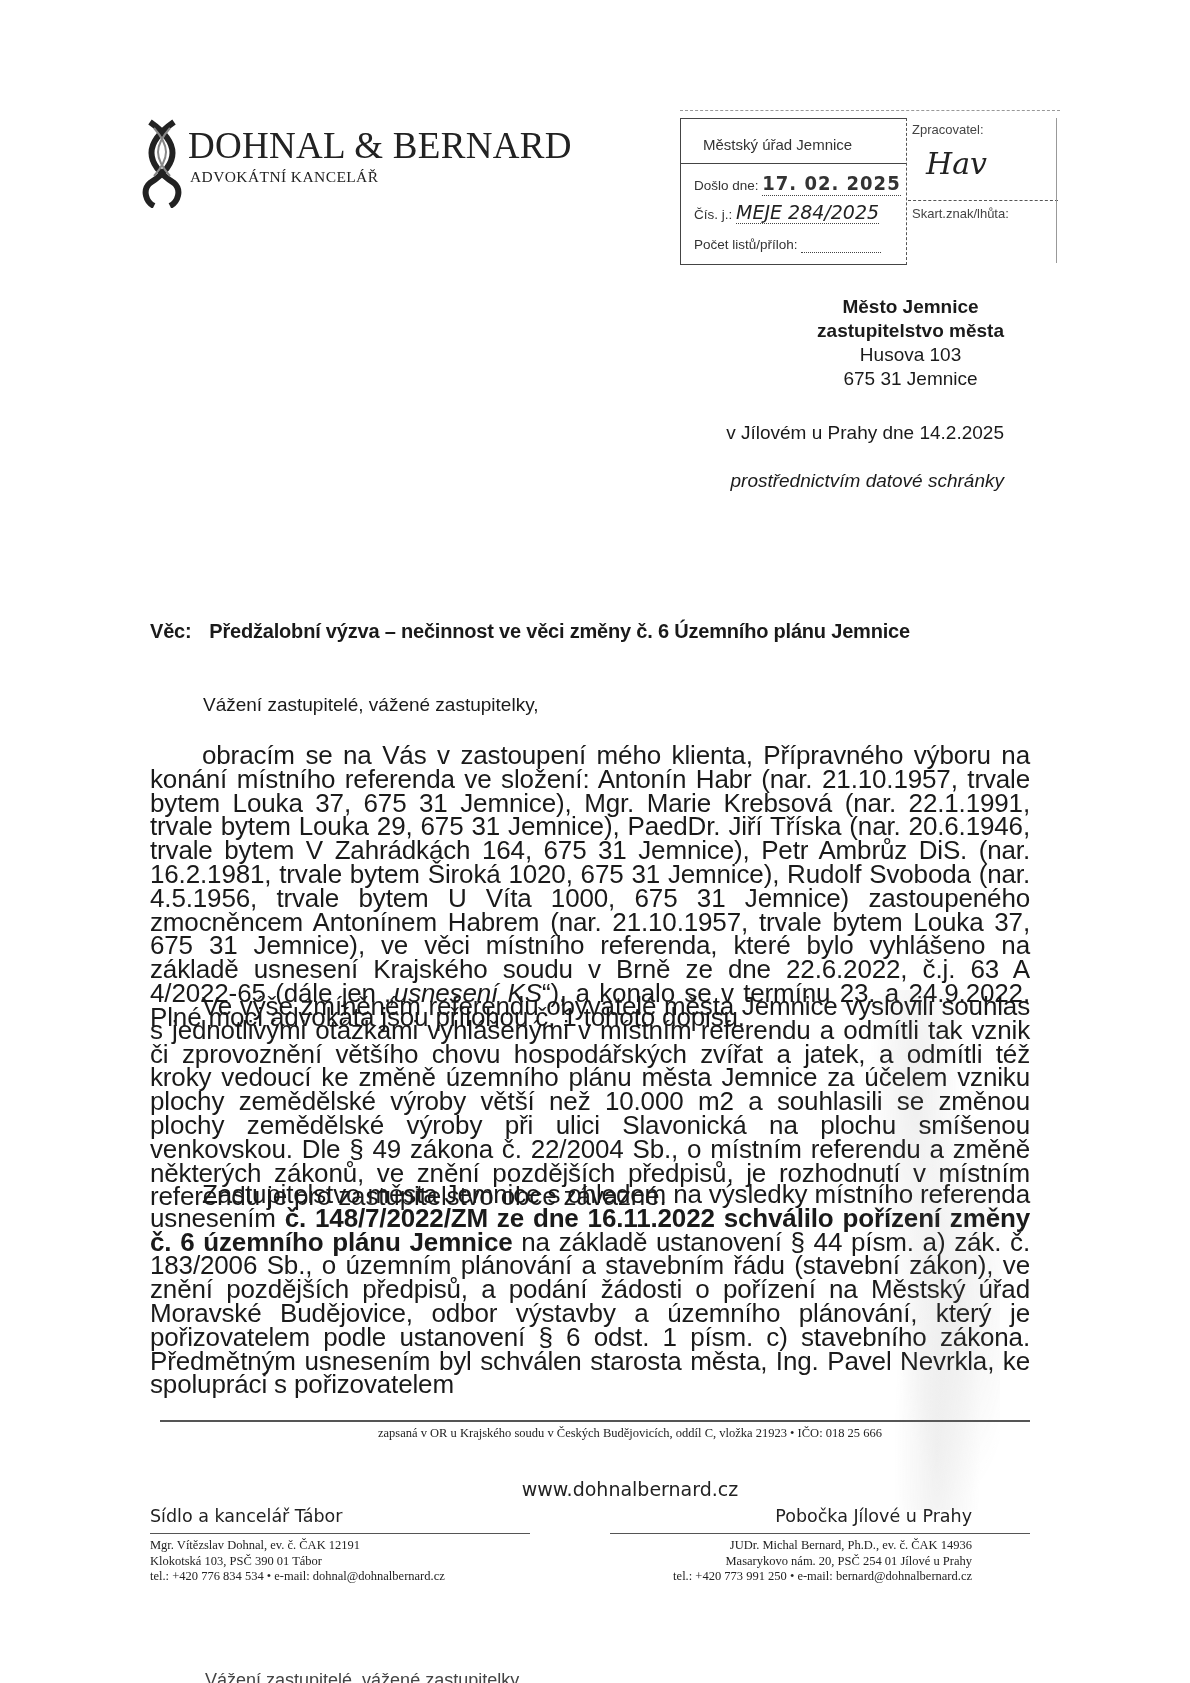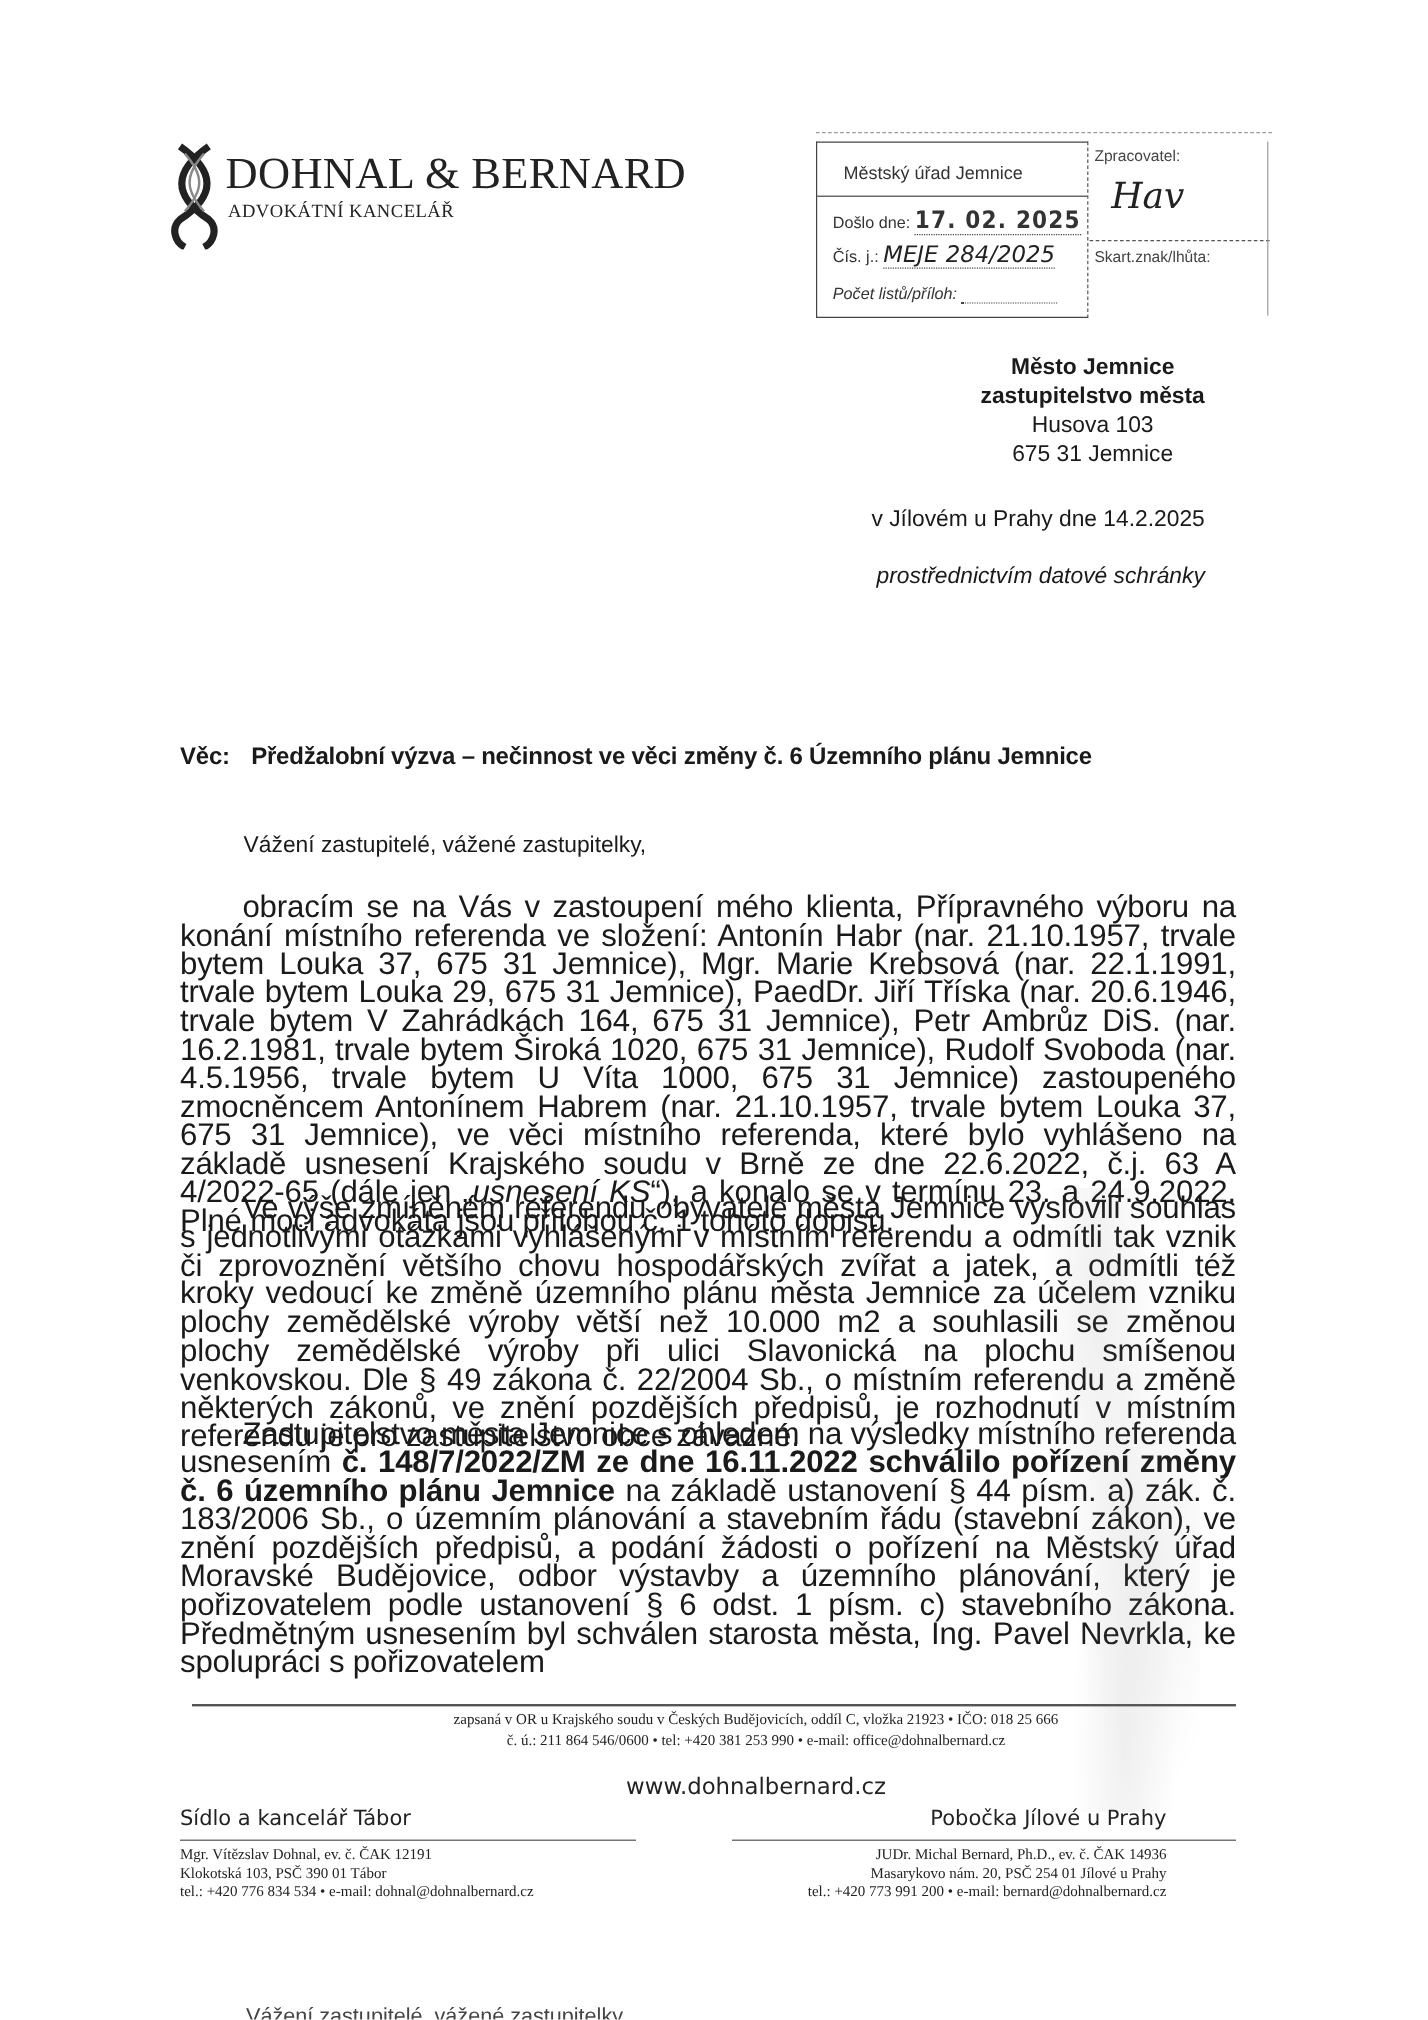--- a/index.html
+++ b/index.html
@@ -90,21 +90,21 @@
     <div class="hdr">Městský úřad Jemnice</div>
     <div class="sep1"></div>
     <div class="row" style="top:52px;">
       <span>Došlo dne:</span>
       <span class="dots date">17. 02. 2025</span>
     </div>
     <div class="row" style="top:82px;">
       <span>Čís. j.:</span>
       <span class="dots hand" style="font-size:19px;">MEJE 284/2025</span>
     </div>
-    <div class="row" style="top:118px;font-style:italic;">
+    <div class="row" style="top:118px;">
       <span>Počet listů/příloh:</span>
       <span class="dots" style="width:80px;">&nbsp;</span>
     </div>
   </div>
   <div class="right-col">
     <div class="zprac">Zpracovatel:</div>
     <div class="initials">Hav</div>
     <div class="sep2"></div>
     <div class="skart">Skart.znak/lhůta:</div>
     <div class="rborder"></div>
@@ -135,34 +135,33 @@
   <p>Ve výše zmíněném referendu obyvatelé města Jemnice vyslovili souhlas s jednotlivými otázkami vyhlášenými v místním referendu a odmítli tak vznik či zprovoznění většího chovu hospodářských zvířat a jatek, a odmítli též kroky vedoucí ke změně územního plánu města Jemnice za účelem vzniku plochy zemědělské výroby větší než 10.000 m2 a souhlasili se změnou plochy zemědělské výroby při ulici Slavonická na plochu smíšenou venkovskou. Dle § 49 zákona č. 22/2004 Sb., o místním referendu a změně některých zákonů, ve znění pozdějších předpisů, je rozhodnutí v místním referendu je pro zastupitelstvo obce závazné.</p>
 </div>
 
 <div class="abs para p3">
   <p><span>Zastupitelstvo města Jemnice s ohledem na výsledky místního referenda usnesením </span><span class="b">č. 148/7/2022/ZM ze dne 16.11.2022 schválilo pořízení změny č. 6 územního plánu Jemnice</span><span> na základě ustanovení § 44 písm. a) zák. č. 183/2006 Sb., o územním plánování a stavebním řádu (stavební zákon), ve znění pozdějších předpisů, a podání žádosti o pořízení na Městský úřad Moravské Budějovice, odbor výstavby a územního plánování, který je pořizovatelem podle ustanovení § 6 odst. 1 písm. c) stavebního zákona. Předmětným usnesením byl schválen starosta města, Ing. Pavel Nevrkla, ke spolupráci s pořizovatelem</span></p>
 </div>
 
 <div class="abs footline"></div>
 <div class="abs firm">
   <div>zapsaná v OR u Krajského soudu v Českých Budějovicích, oddíl C, vložka 21923 • IČO: 018 25 666</div>
-  <div>č. ú.: 211 864 546/0600 • tel: +420 381 253 990 • e-mail: office@dohnalbernard.cz</div>
 </div>
 <div class="abs web">www.dohnalbernard.cz</div>
 
 <div class="abs office-title office-left">Sídlo a kancelář Tábor</div>
 <div class="abs office-title office-right">Pobočka Jílové u Prahy</div>
 <div class="abs officeline-l"></div>
 <div class="abs officeline-r"></div>
 
 <div class="abs office-info info-left">
   <div>Mgr. Vítězslav Dohnal, ev. č. ČAK 12191</div>
   <div>Klokotská 103, PSČ 390 01 Tábor</div>
   <div>tel.: +420 776 834 534 • e-mail: dohnal@dohnalbernard.cz</div>
 </div>
 <div class="abs office-info info-right">
   <div>JUDr. Michal Bernard, Ph.D., ev. č. ČAK 14936</div>
   <div>Masarykovo nám. 20, PSČ 254 01 Jílové u Prahy</div>
-  <div>tel.: +420 773 991 200 • e-mail: bernard@dohnalbernard.cz</div>
+  <div>tel.: +420 773 991 250 • e-mail: bernard@dohnalbernard.cz</div>
 </div>
 
 <div class="abs bleed">Vážení zastupitelé, vážené zastupitelky</div>
 <div class="abs smudge"></div>
 
 </body></html>

